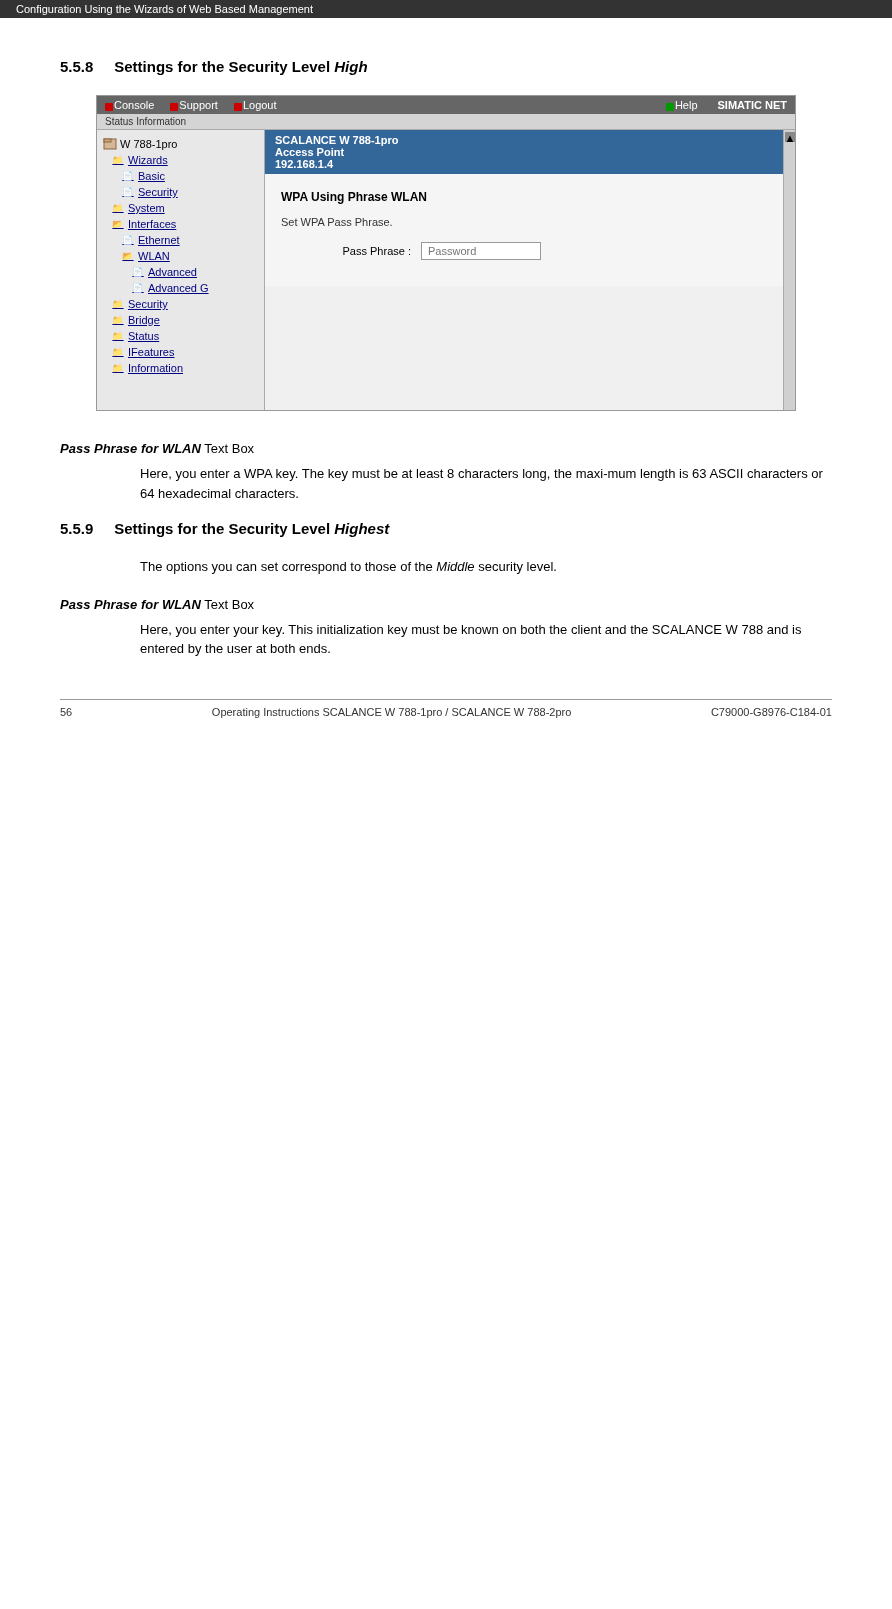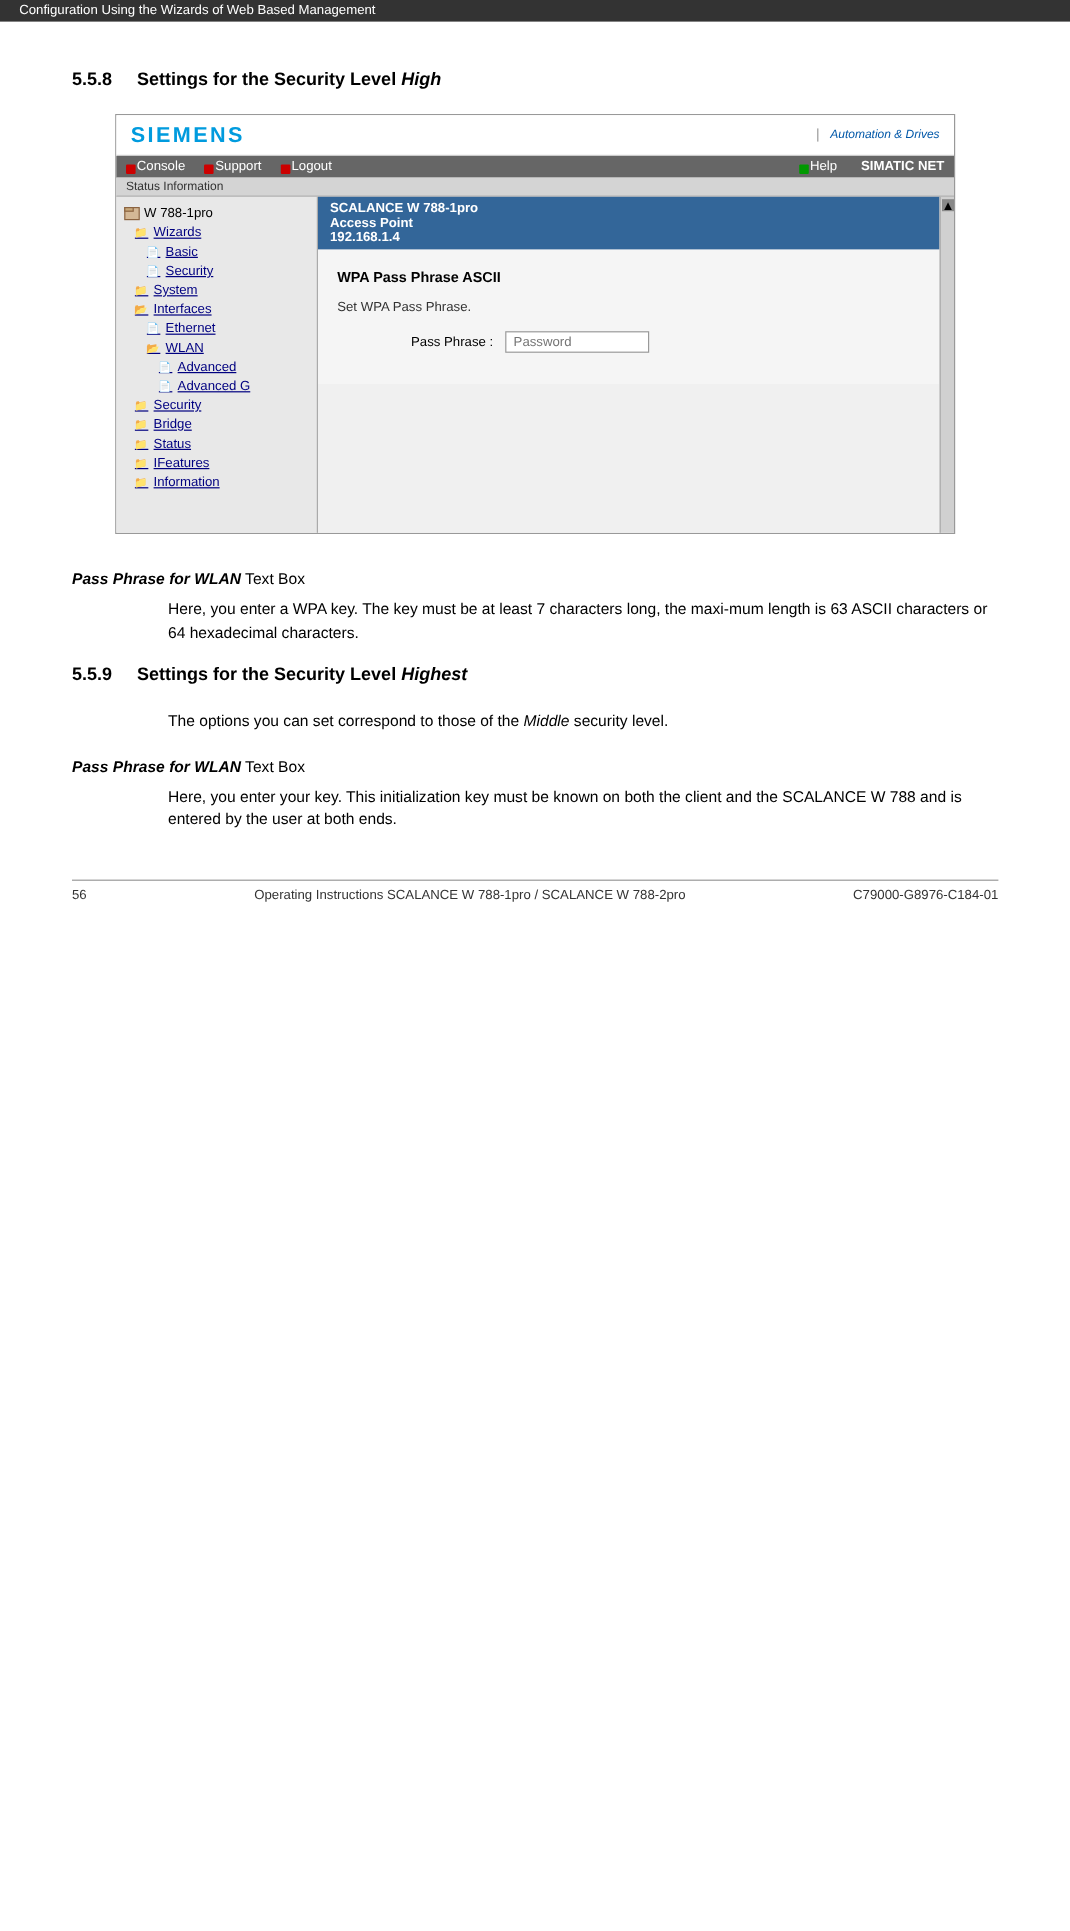--- a/index.html
+++ b/index.html
@@ -256,24 +256,20 @@
 
 <div class="page-content">
 
   <div class="section-heading">
     <span>5.5.8</span>&nbsp;&nbsp;&nbsp;&nbsp;
     <span>Settings for the Security Level </span><span style="font-style:italic;font-weight:bold;">High</span>
   </div>
 
   <div class="screenshot-box">
 
-    <div class="sim-top">
-      <div class="sim-logo">SIEMENS</div>
-      <div class="sim-tagline">Automation &amp; Drives</div>
-    </div>
 
     <div class="sim-nav">
       <div class="sim-nav-item">
         <span class="nav-dot"></span>
         <span>Console</span>
       </div>
       <div class="sim-nav-item">
         <span class="nav-dot"></span>
         <span>Support</span>
       </div>
@@ -375,41 +371,41 @@
 
       </div>
 
       <div class="sim-content">
         <div class="sim-content-header">
           <div>SCALANCE W 788-1pro</div>
           <div>Access Point</div>
           <div>192.168.1.4</div>
         </div>
         <div class="sim-content-body">
-          <div class="content-title">WPA Pass Phrase ASCII</div>
+          <div class="content-title">WPA Using Phrase WLAN</div>
           <div class="set-text">Set WPA Pass Phrase.</div>
           <div class="form-row">
             <div class="form-label">Pass Phrase :</div>
             <input class="form-input" type="password" placeholder="Password" style="">
           </div>
         </div>
       </div>
 
       <div class="sim-scrollbar">
         <div style="width:10px;height:10px;background:#888;margin-bottom:2px;">▲</div>
       </div>
 
     </div>
   </div>
 
   <div class="section-gap2">
     <div class="subsection-heading">
       <span>Pass Phrase for WLAN</span><span style="font-weight:normal;font-style:normal;"> Text Box</span>
     </div>
-    <div class="body-text">Here, you enter a WPA key. The key must be at least 7 characters long, the maxi-mum length is 63 ASCII characters or 64 hexadecimal characters.</div>
+    <div class="body-text">Here, you enter a WPA key. The key must be at least 8 characters long, the maxi-mum length is 63 ASCII characters or 64 hexadecimal characters.</div>
   </div>
 
   <div class="section-gap">
     <div class="section-heading">
       <span>5.5.9</span>&nbsp;&nbsp;&nbsp;&nbsp;
       <span>Settings for the Security Level </span><span style="font-style:italic;font-weight:bold;">Highest</span>
     </div>
     <div class="body-text">
       The options you can set correspond to those of the <em>Middle</em> security level.
     </div>

